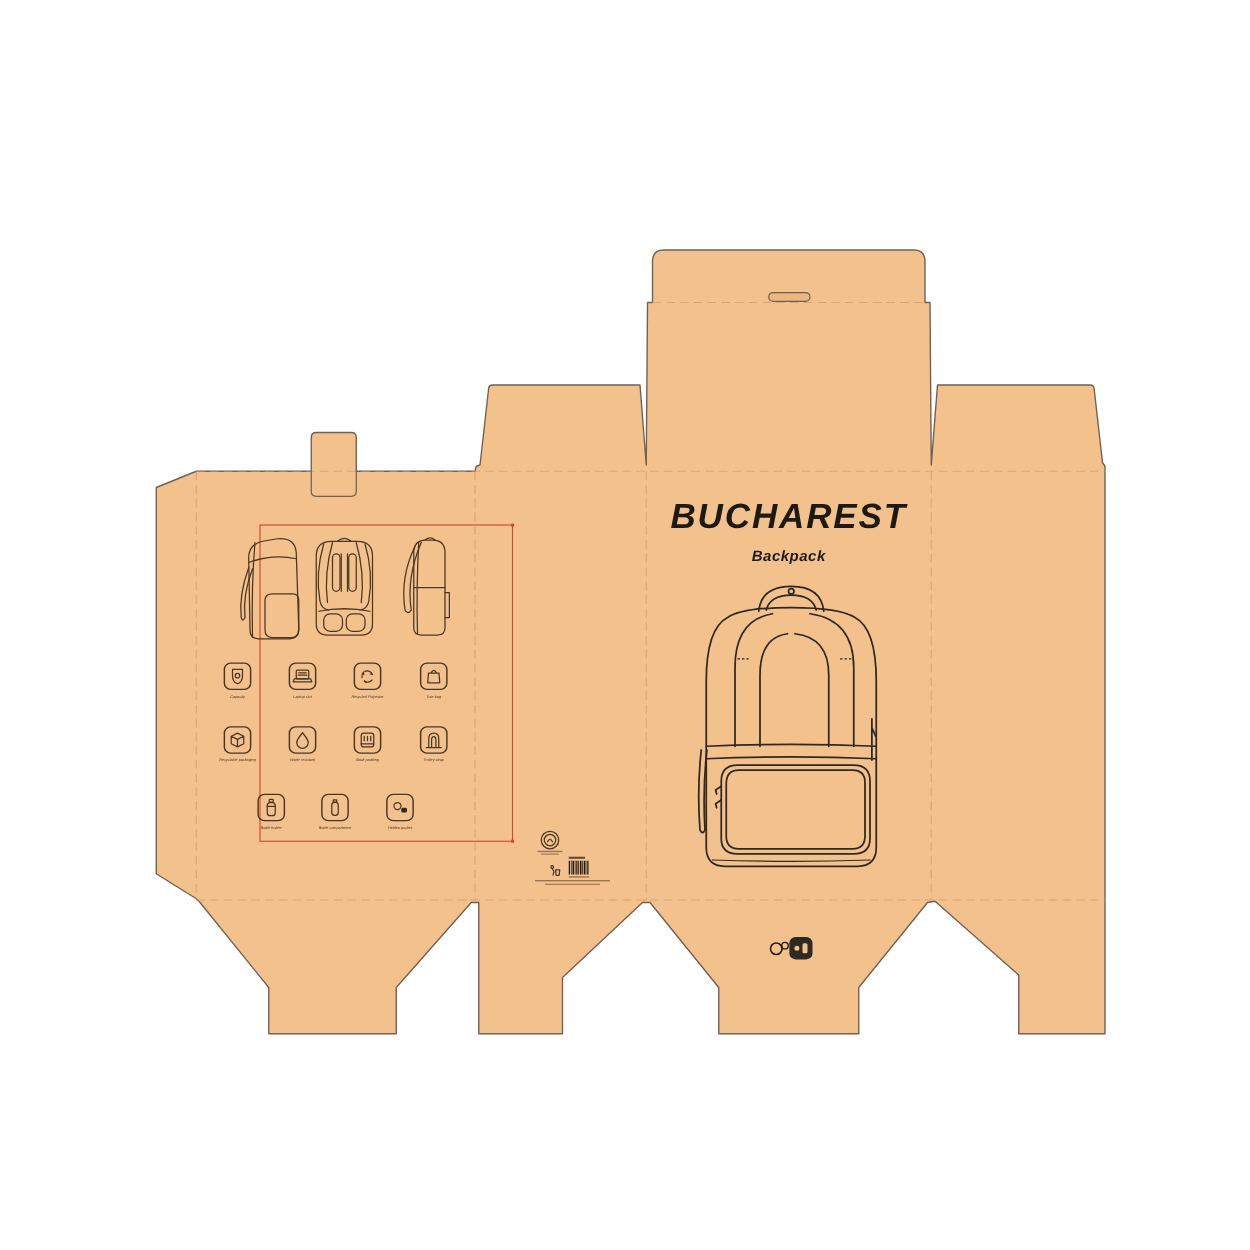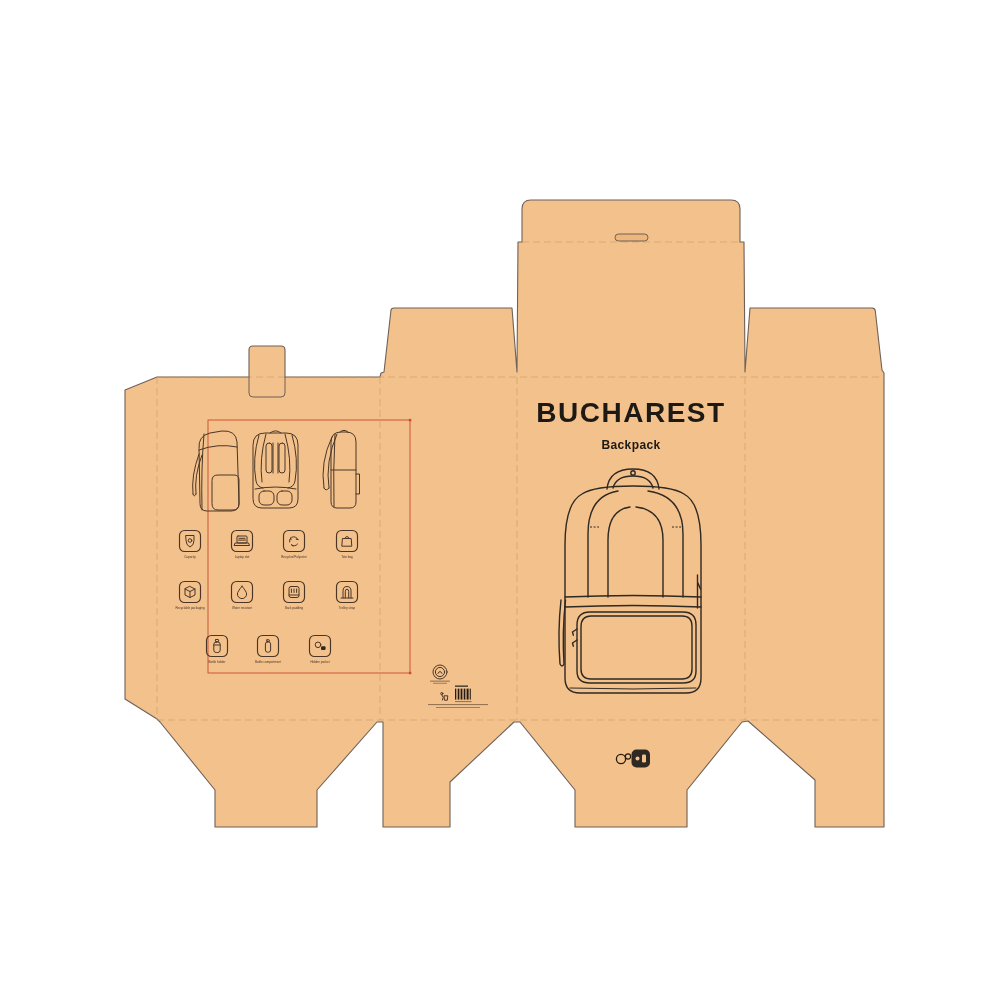--- a/index.html
+++ b/index.html
@@ -1,21 +1,21 @@
 <!DOCTYPE html>
 <html style="--kraft: #f3c18c; --outline: #6e6156; --fold: #cf9f68; --ink: #4a3626; --ink_dark: #2e2922; --title: #1d1a16; --accent: #cc4a2e; --background: #ffffff;"><head>
 <meta charset="utf-8">
 <style>
   :root{
     --kraft:#f3c18c; --outline:#6e6156; --fold:#cf9f68; --ink:#4a3626;
     --ink_dark:#2e2922; --title:#1d1a16; --accent:#cc4a2e; --background:#ffffff;
   }
   html,body{margin:0;padding:0;background:var(--background);}
   .canvas{position:relative;width:1000px;height:1000px;background:var(--background);overflow:hidden;
-          font-family:"Liberation Sans",sans-serif;}
+          font-family:"Liberation Sans",sans-serif;font-style:italic;}
   svg{display:block}
   .cut{fill:var(--kraft);stroke:var(--outline);stroke-width:1.1;stroke-linejoin:round;}
   .fold{stroke:var(--fold);stroke-width:.9;fill:none;stroke-dasharray:7 4;opacity:.75;}
   .cutline{stroke:var(--outline);stroke-width:1;fill:none;stroke-linecap:round;}
   .ink{stroke:var(--ink);fill:none;stroke-width:1;stroke-linecap:round;stroke-linejoin:round;}
   .inkb{stroke:var(--ink_dark);fill:none;stroke-width:1.4;stroke-linecap:round;stroke-linejoin:round;}
   .ibox{stroke:var(--ink);fill:none;stroke-width:1.15;}
   .dark{fill:var(--ink_dark);}
   .kfill{fill:var(--kraft);}
   .slot{fill:#ecb67e;stroke:var(--outline);stroke-width:1;}

